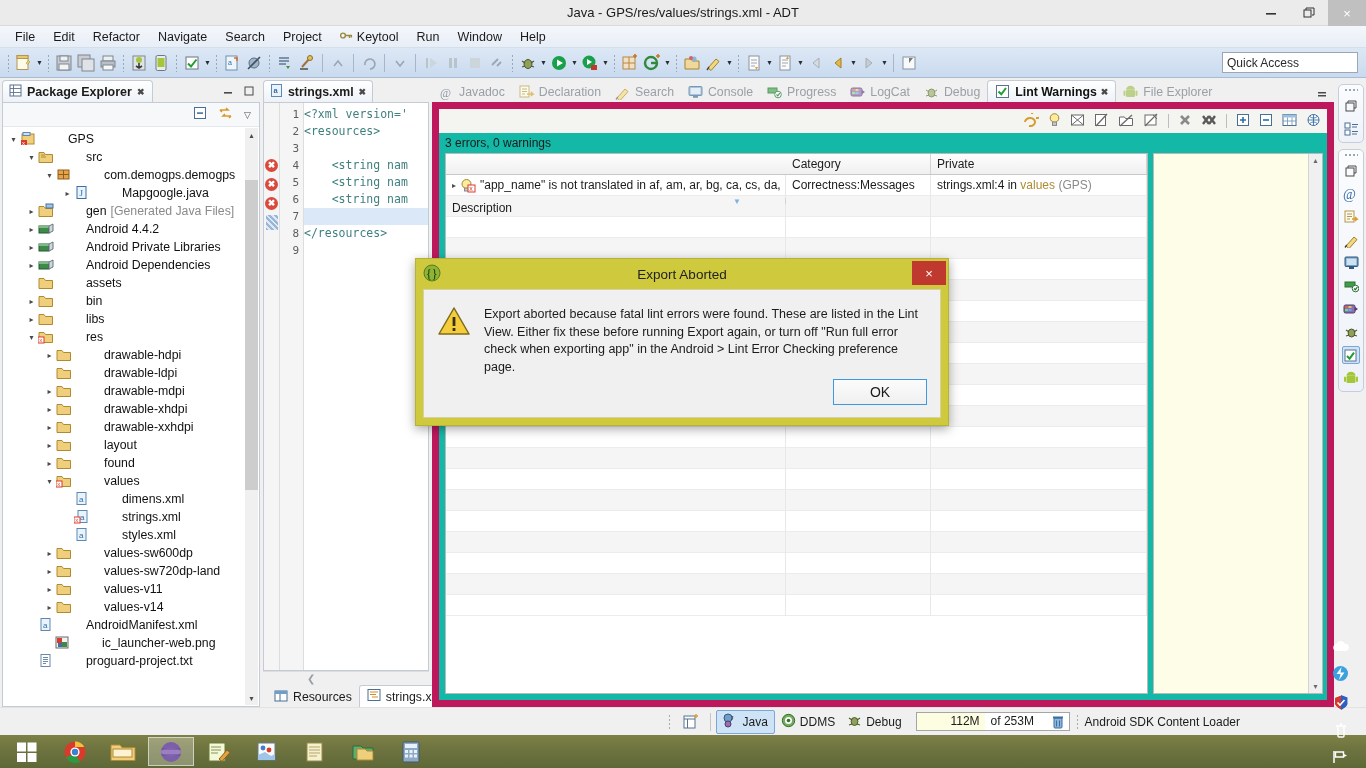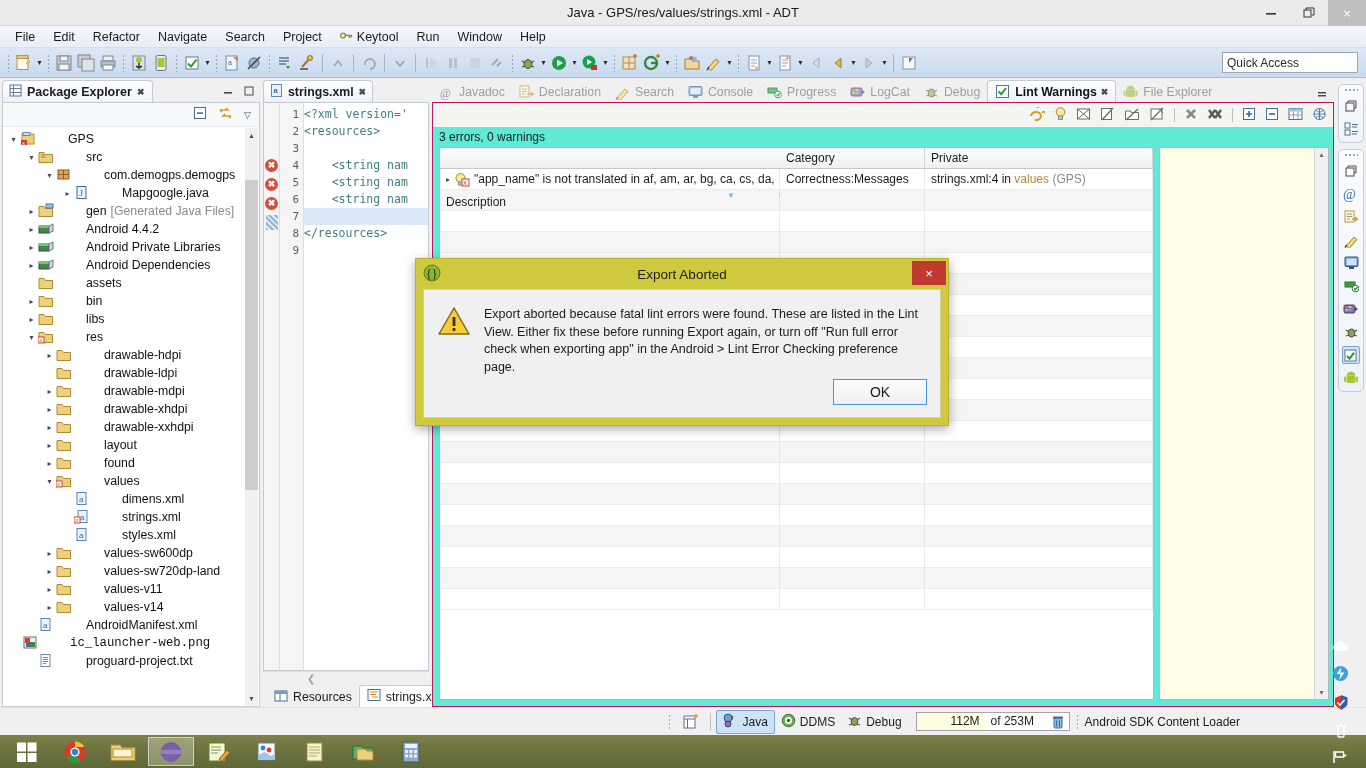--- a/index.html
+++ b/index.html
@@ -107,21 +107,21 @@
 
   
   .rightstack { flex:1; display:flex; flex-direction:column; margin-right:2px; min-width:0;}
   .lint-tabrow { height:22px; display:flex; align-items:flex-end; gap:0; }
   .ltab { display:flex; align-items:center; gap:4px; height:20px; padding:0 7px; font-size:12.3px; color:#9aa0a6; white-space:nowrap; }
   .ltab.active {
     color:#111; font-weight:bold; height:22px;
     background:linear-gradient(#ffffff,#eef2f7);
     border:1px solid #c3ccd6; border-bottom:none; border-radius:4px 4px 0 0;
   }
-  .lint-body { flex:1; border:1px solid #be185d; background:#5eead4; display:flex; flex-direction:column; min-height:0; }
+  .lint-body { flex:1; border:7px solid #be185d; background:#14b8a6; display:flex; flex-direction:column; min-height:0; }
   .lint-toolrow { height:24px; display:flex; align-items:center; justify-content:flex-end; gap:9px; padding-right:6px; background:#f4f4f0;}
   .lint-summary { font-size:12px; padding:3px 0 3px 6px; color:#1b1b1b; }
   .lint-main { flex:1; display:flex; min-height:0; padding:0 4px 6px 6px; gap:5px;}
   .lint-table { flex:1; border:1px solid #b9b9b9; background:#fff; display:flex; flex-direction:column; min-width:0;}
   .lt-head { height:21px; display:flex; background:linear-gradient(#fdfdfd,#f0f0f0); border-bottom:1px solid #c8c8c8; font-size:12px; }
   .lt-head > div { padding:3px 6px; border-right:1px solid #d4d4d4; position:relative; }
   .lt-rows { flex:1; overflow:hidden; }
   .lt-row { height:21px; display:flex; font-size:12px; border-bottom:1px solid #ececec; align-items:center;}
   .lt-row > div { padding:0 6px; height:21px; line-height:21px; border-right:1px solid #e8e8e8; overflow:hidden; white-space:nowrap;}
   .lt-row.alt { background:#f5f5f5; }
@@ -649,21 +649,21 @@
               <span class="tlabel">values-v14</span>
             </div>
             <div class="trow" style="padding-left: 22px;">
               <span class="arrow"></span>
               <span class="ico"><svg width="16" height="15" viewBox="0 0 16 15">
                   <rect x="3" y="1.5" width="9" height="12" fill="#eaf3fb" stroke="#5b89b3"></rect>
                   <text x="5" y="10.5" font-size="8" fill="#2d6da5" font-family="Liberation Sans">a</text>
                 </svg></span>
               <span class="tlabel">AndroidManifest.xml</span>
             </div>
-            <div class="trow" style="padding-left: 6px; font-family: Liberation Mono, monospace;">
+            <div class="trow" style="padding-left: 38px;">
               <span class="arrow"></span>
               <span class="ico"><svg width="16" height="15" viewBox="0 0 16 15">
                   <rect x="2" y="2" width="12" height="11" fill="#f2f2f2" stroke="#6a6a6a"></rect>
                   <rect x="3" y="3" width="5" height="5" fill="#d93b2b"></rect>
                   <rect x="8" y="7" width="5" height="5" fill="#3a8a4a"></rect>
                   <rect x="4" y="8" width="4" height="4" fill="#3a6ea5"></rect>
                 </svg></span>
               <span class="tlabel">ic_launcher-web.png</span>
             </div>
             <div class="trow" style="padding-left: 22px;">

